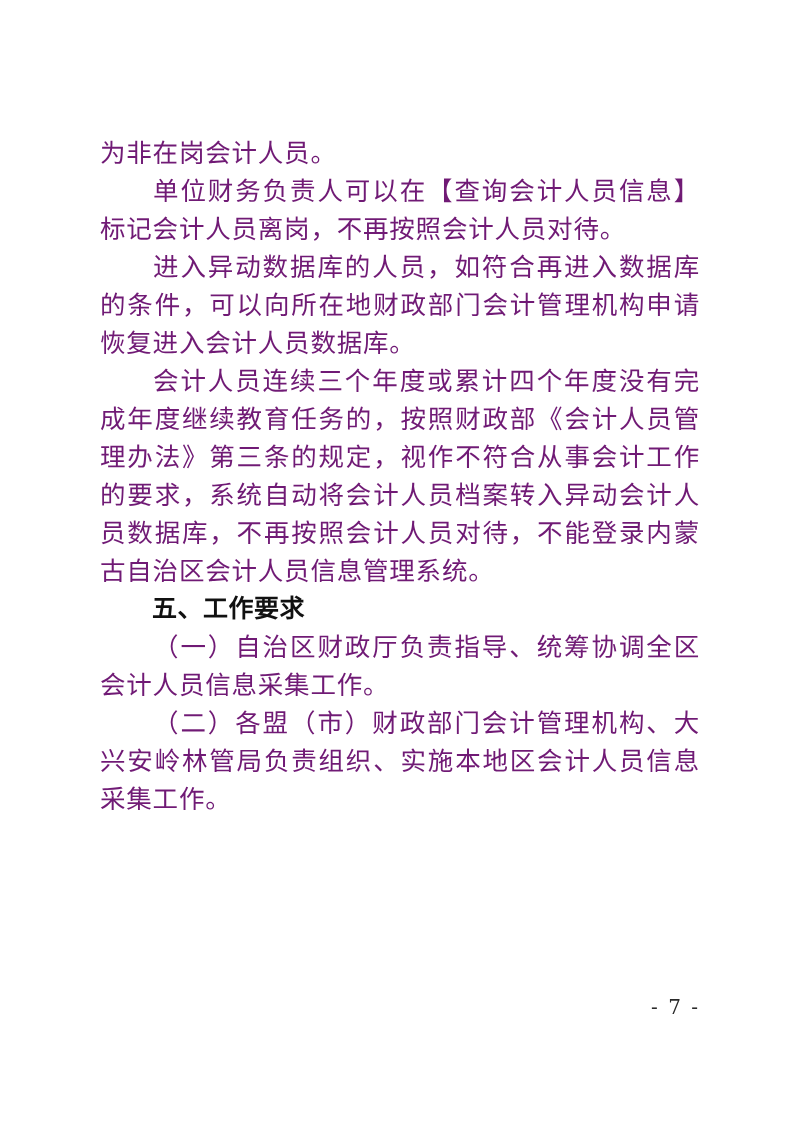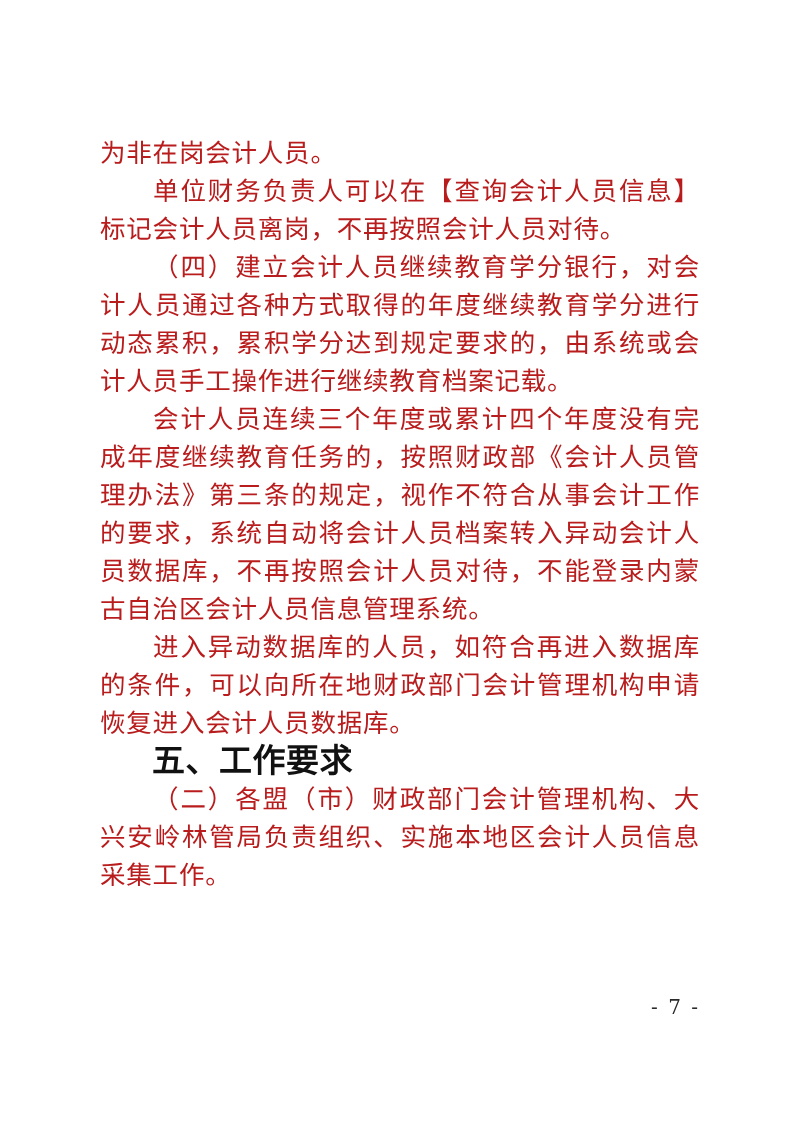--- a/index.html
+++ b/index.html
@@ -27,21 +27,21 @@
     top: 134px;
     width: 600px;
   }
 
   
   .para {
     margin: 0;
     font-family: "DejaVu Serif", "Liberation Serif", serif;
     font-size: 25.5px;
     line-height: 38px;
-    color: #b91c1c;
+    color: #701a75;
     text-align: justify;
     text-justify: inter-character;
     letter-spacing: 0.8px;
     text-indent: 0;
     word-break: break-all;
     -webkit-font-smoothing: antialiased;
   }
 
   
   .para.indent {
@@ -50,21 +50,21 @@
 
   
   .para.continuation {
     text-indent: 0;
   }
 
   
   .heading {
     margin: 0;
     font-family: "DejaVu Sans", "Liberation Sans", sans-serif;
-    font-size: 33px;
+    font-size: 25px;
     line-height: 38px;
     font-weight: 700;
     color: #111111;
     text-indent: 52px;
     letter-spacing: 0.5px;
   }
 
   
   .page-footer {
     position: absolute;
@@ -82,29 +82,29 @@
 <body>
 
 <div class="page">
 
   <div class="doc-body">
 
     <p class="para continuation">为非在岗会计人员。</p>
 
     <p class="para indent">单位财务负责人可以在【查询会计人员信息】标记会计人员离岗，不再按照会计人员对待。</p>
 
-    <p class="para indent">（四）建立会计人员继续教育学分银行，对会计人员通过各种方式取得的年度继续教育学分进行动态累积，累积学分达到规定要求的，由系统或会计人员手工操作进行继续教育档案记载。</p>
+
+    <p class="para indent">进入异动数据库的人员，如符合再进入数据库的条件，可以向所在地财政部门会计管理机构申请恢复进入会计人员数据库。</p>
 
     <p class="para indent">会计人员连续三个年度或累计四个年度没有完成年度继续教育任务的，按照财政部《会计人员管理办法》第三条的规定，视作不符合从事会计工作的要求，系统自动将会计人员档案转入异动会计人员数据库，不再按照会计人员对待，不能登录内蒙古自治区会计人员信息管理系统。</p>
-
-    <p class="para indent">进入异动数据库的人员，如符合再进入数据库的条件，可以向所在地财政部门会计管理机构申请恢复进入会计人员数据库。</p>
 
     <h2 class="heading">五、工作要求</h2>
 
 
+    <p class="para indent">（一）自治区财政厅负责指导、统筹协调全区会计人员信息采集工作。</p>
 
     <p class="para indent">（二）各盟（市）财政部门会计管理机构、大兴安岭林管局负责组织、实施本地区会计人员信息采集工作。</p>
 
   </div>
 
   <div class="page-footer">- 7 -</div>
 
 </div>
 
 </body></html>

